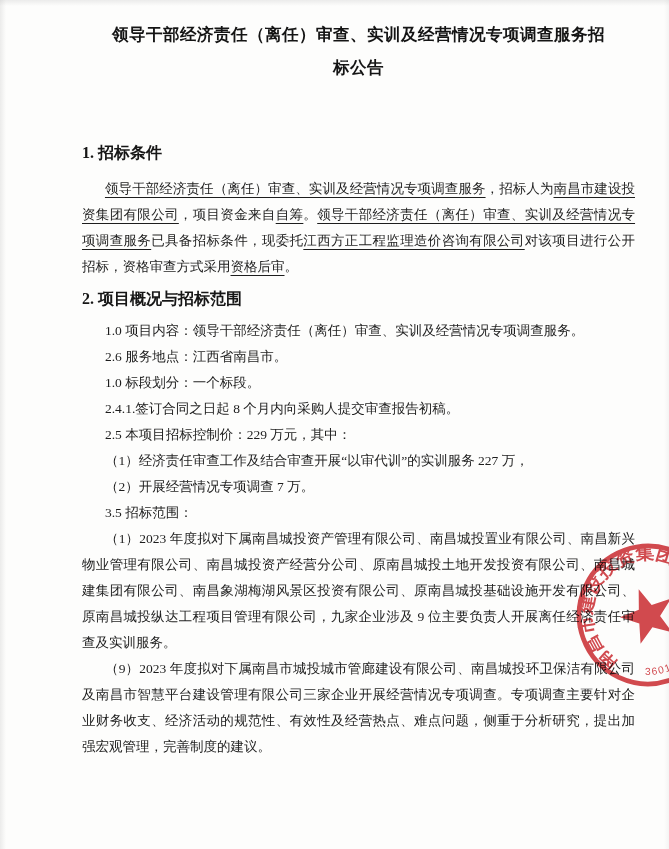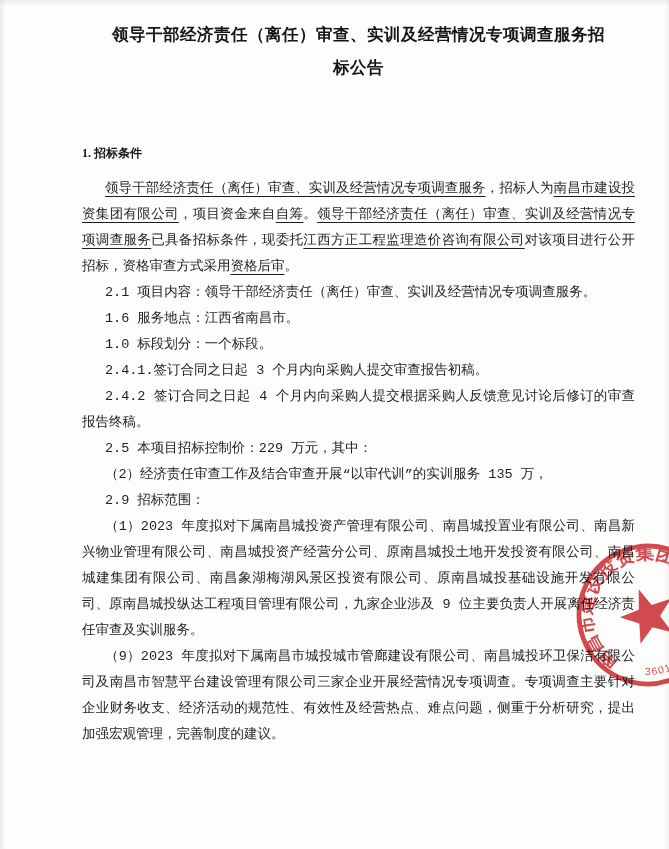--- a/index.html
+++ b/index.html
@@ -16,28 +16,28 @@
     color:#1c1c1c;
   }
   .content{padding:18px 34px 0 82px;}
   .doc-title{
     font-size:16.5px;font-weight:bold;letter-spacing:.5px;
     line-height:33px;text-align:center;
     width:502px;margin:0 auto 56px;
     color:#141414;
   }
   .sec-heading{
-    font-size:12px;font-weight:bold;line-height:26px;
+    font-size:16px;font-weight:bold;line-height:26px;
     margin:6px 0 6px 0;color:#161616;
   }
   .para{
     font-size:13.5px;line-height:26px;margin:0;
     text-align:justify;color:#1d1d1d;
   }
-  .indent{text-indent:1.7em;font-family:Liberation Mono, monospace;}
+  .indent{text-indent:1.7em;}
   .lead{margin-top:10px;}
   .u{text-decoration:underline;text-underline-offset:3.5px;text-decoration-thickness:1px;}
   .seal{
     position:absolute;left:573px;top:540px;width:150px;height:150px;
     transform:rotate(-20deg);
     mix-blend-mode:multiply;opacity:.92;
     pointer-events:none;
   }
 </style>
 </head>
@@ -45,29 +45,30 @@
 
 <div class="page">
   <div class="content">
 
     <h1 class="doc-title">领导干部经济责任（离任）审查、实训及经营情况专项调查服务招标公告</h1>
 
     <h2 class="sec-heading">1. 招标条件</h2>
 
     <p class="para indent lead"><span class="u">领导干部经济责任（离任）审查、实训及经营情况专项调查服务</span><span>，招标人为</span><span class="u">南昌市建设投资集团有限公司</span><span>，项目资金来自</span><span class="u">自筹</span><span>。</span><span class="u">领导干部经济责任（离任）审查、实训及经营情况专项调查服务</span><span>已具备招标条件，现委托</span><span class="u">江西方正工程监理造价咨询有限公司</span><span>对该项目进行公开招标，资格审查方式采用</span><span class="u">资格后审</span><span>。</span></p>
 
+    <h2 class="sec-heading">2. 项目概况与招标范围</h2>
 
-    <p class="para indent">2.1 项目内容：领导干部经济责任（离任）审查、实训及经营情况专项调查服务。</p>
-    <p class="para indent">1.6 服务地点：江西省南昌市。</p>
+    <p class="para indent">1.0 项目内容：领导干部经济责任（离任）审查、实训及经营情况专项调查服务。</p>
+    <p class="para indent">2.6 服务地点：江西省南昌市。</p>
     <p class="para indent">1.0 标段划分：一个标段。</p>
-    <p class="para indent">2.4.1.签订合同之日起 3 个月内向采购人提交审查报告初稿。</p>
-    <p class="para indent">2.4.2 签订合同之日起 4 个月内向采购人提交根据采购人反馈意见讨论后修订的审查报告终稿。</p>
+    <p class="para indent">2.4.1.签订合同之日起 8 个月内向采购人提交审查报告初稿。</p>
     <p class="para indent">2.5 本项目招标控制价：229 万元，其中：</p>
-    <p class="para indent">（2）经济责任审查工作及结合审查开展“以审代训”的实训服务 135 万，</p>
-    <p class="para indent">2.9 招标范围：</p>
+    <p class="para indent">（1）经济责任审查工作及结合审查开展“以审代训”的实训服务 227 万，</p>
+    <p class="para indent">（2）开展经营情况专项调查 7 万。</p>
+    <p class="para indent">3.5 招标范围：</p>
     <p class="para indent">（1）2023 年度拟对下属南昌城投资产管理有限公司、南昌城投置业有限公司、南昌新兴物业管理有限公司、南昌城投资产经营分公司、原南昌城投土地开发投资有限公司、南昌城建集团有限公司、南昌象湖梅湖风景区投资有限公司、原南昌城投基础设施开发有限公司、原南昌城投纵达工程项目管理有限公司，九家企业涉及 9 位主要负责人开展离任经济责任审查及实训服务。</p>
     <p class="para indent">（9）2023 年度拟对下属南昌市城投城市管廊建设有限公司、南昌城投环卫保洁有限公司及南昌市智慧平台建设管理有限公司三家企业开展经营情况专项调查。专项调查主要针对企业财务收支、经济活动的规范性、有效性及经营热点、难点问题，侧重于分析研究，提出加强宏观管理，完善制度的建议。</p>
 
   </div>
 
   <div class="seal">
     <svg width="150" height="150" viewBox="0 0 220 220">
       <defs>
         <path id="sealTopArc" d="M 45,159.9 A 82,82 0 1 1 175.1,159.9" fill="none"></path>
         <path id="sealBottomArc" d="M 47.8,172.2 A 88,88 0 0 0 172.2,172.2" fill="none"></path>

